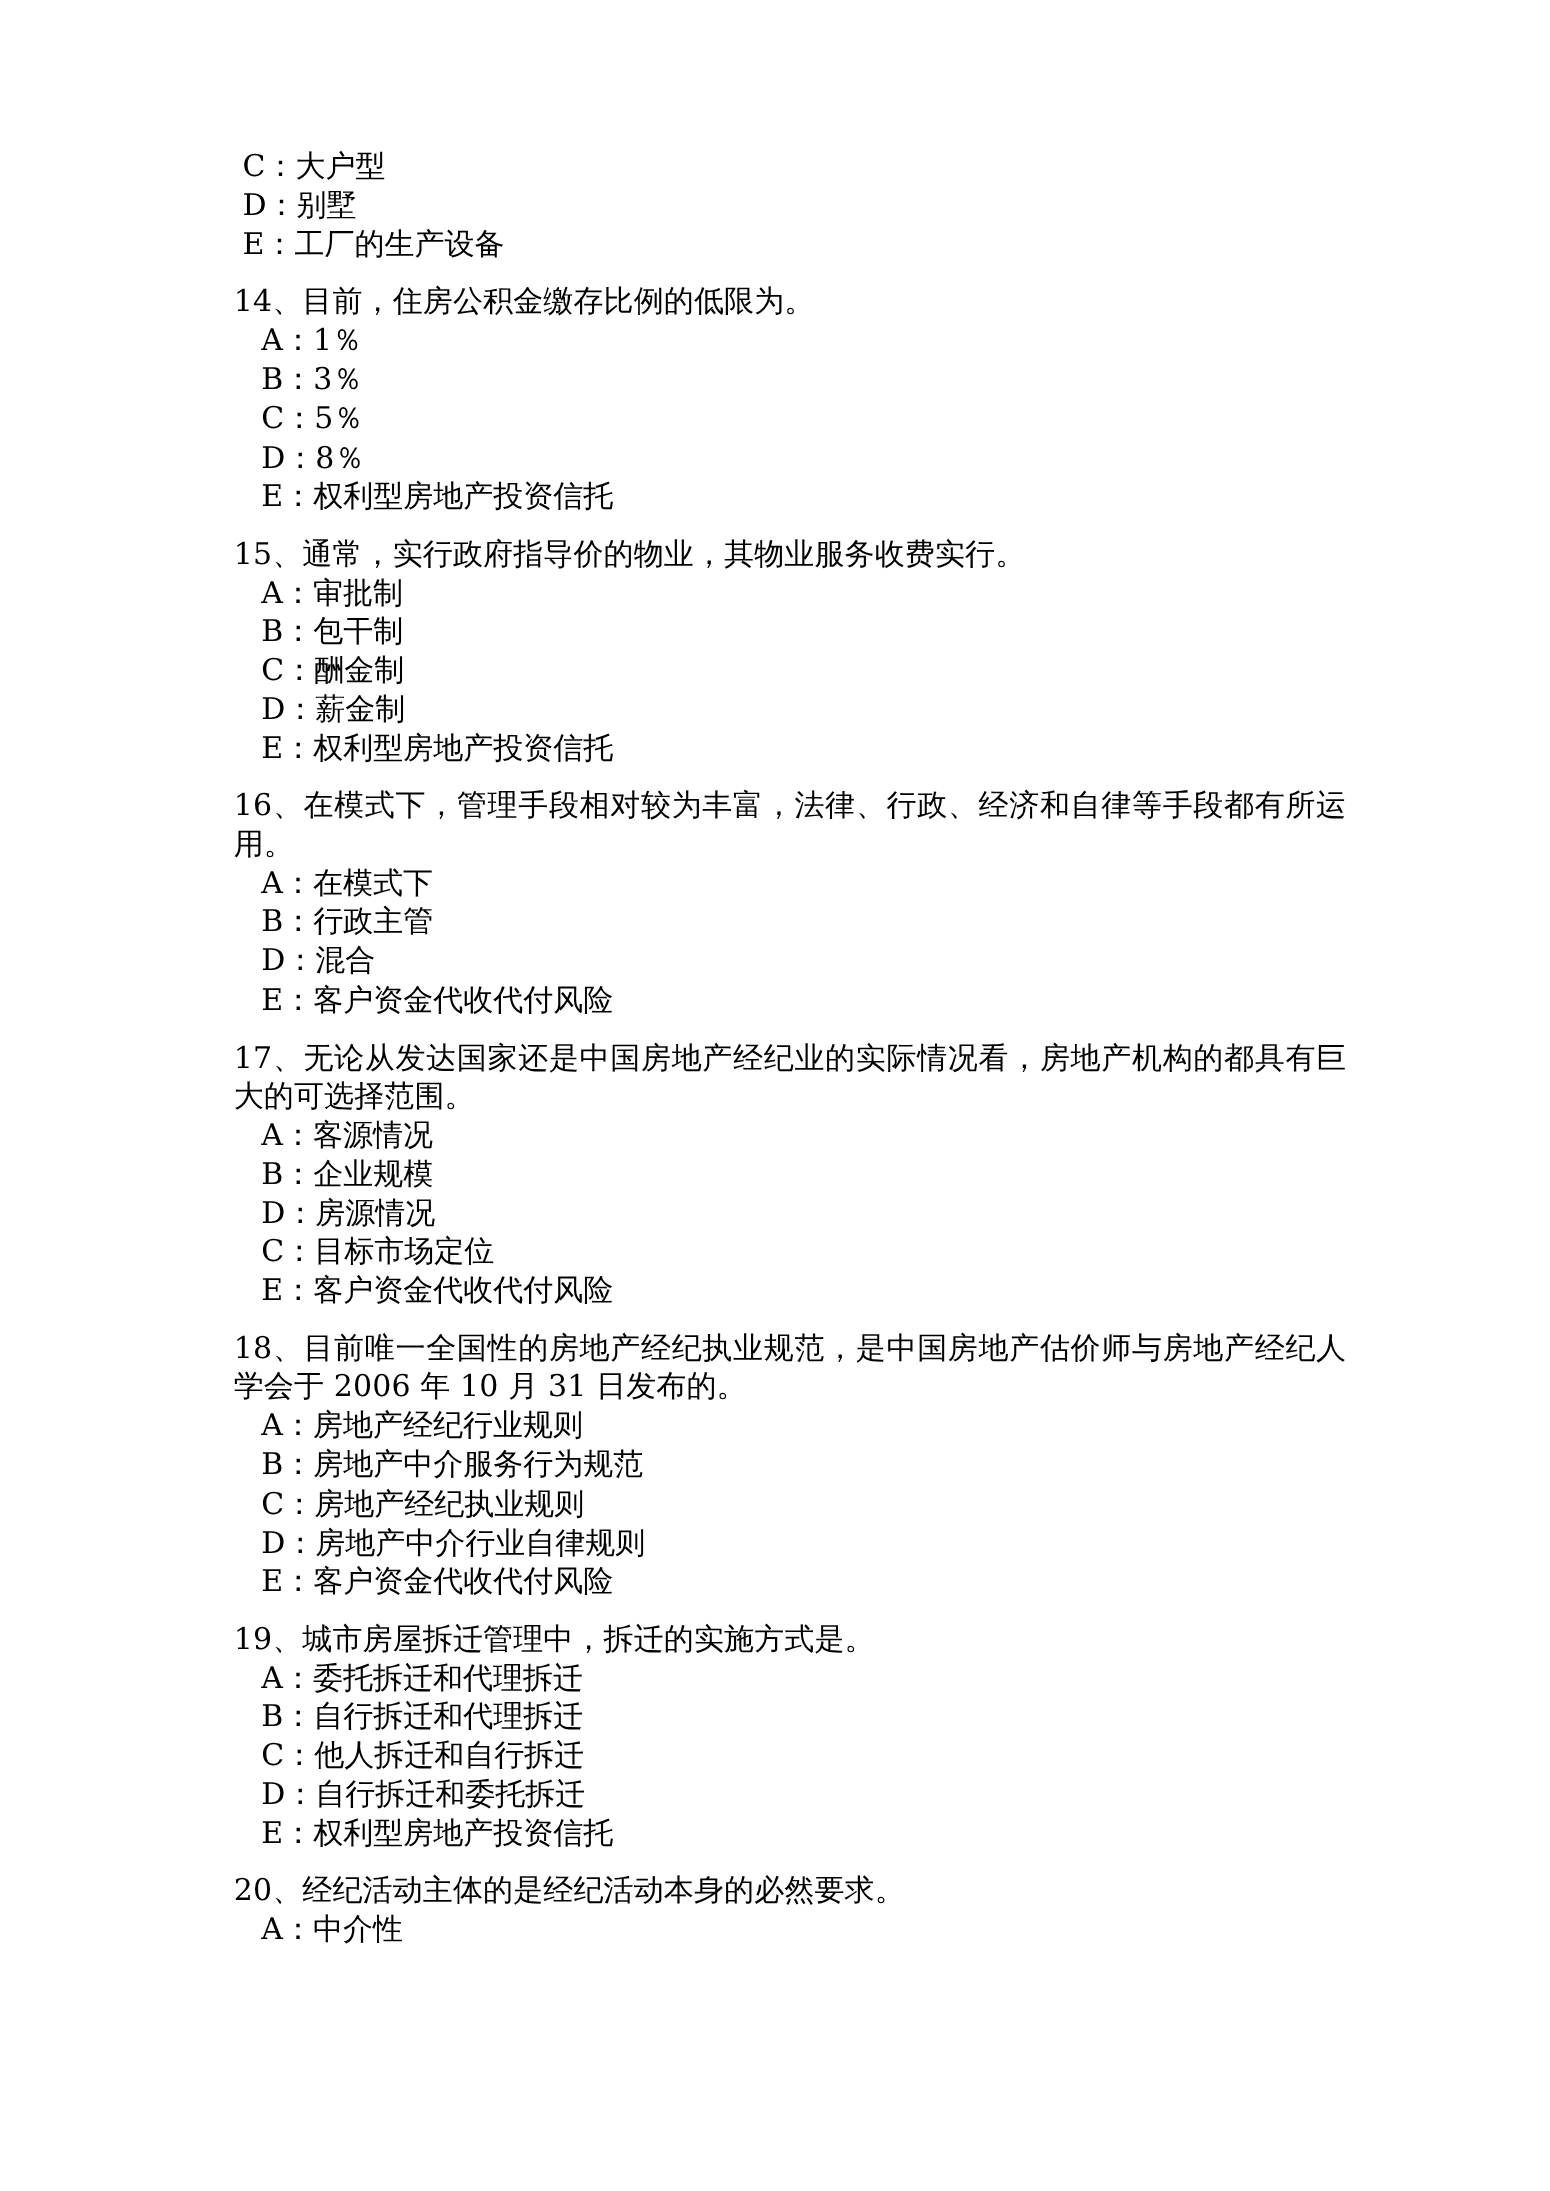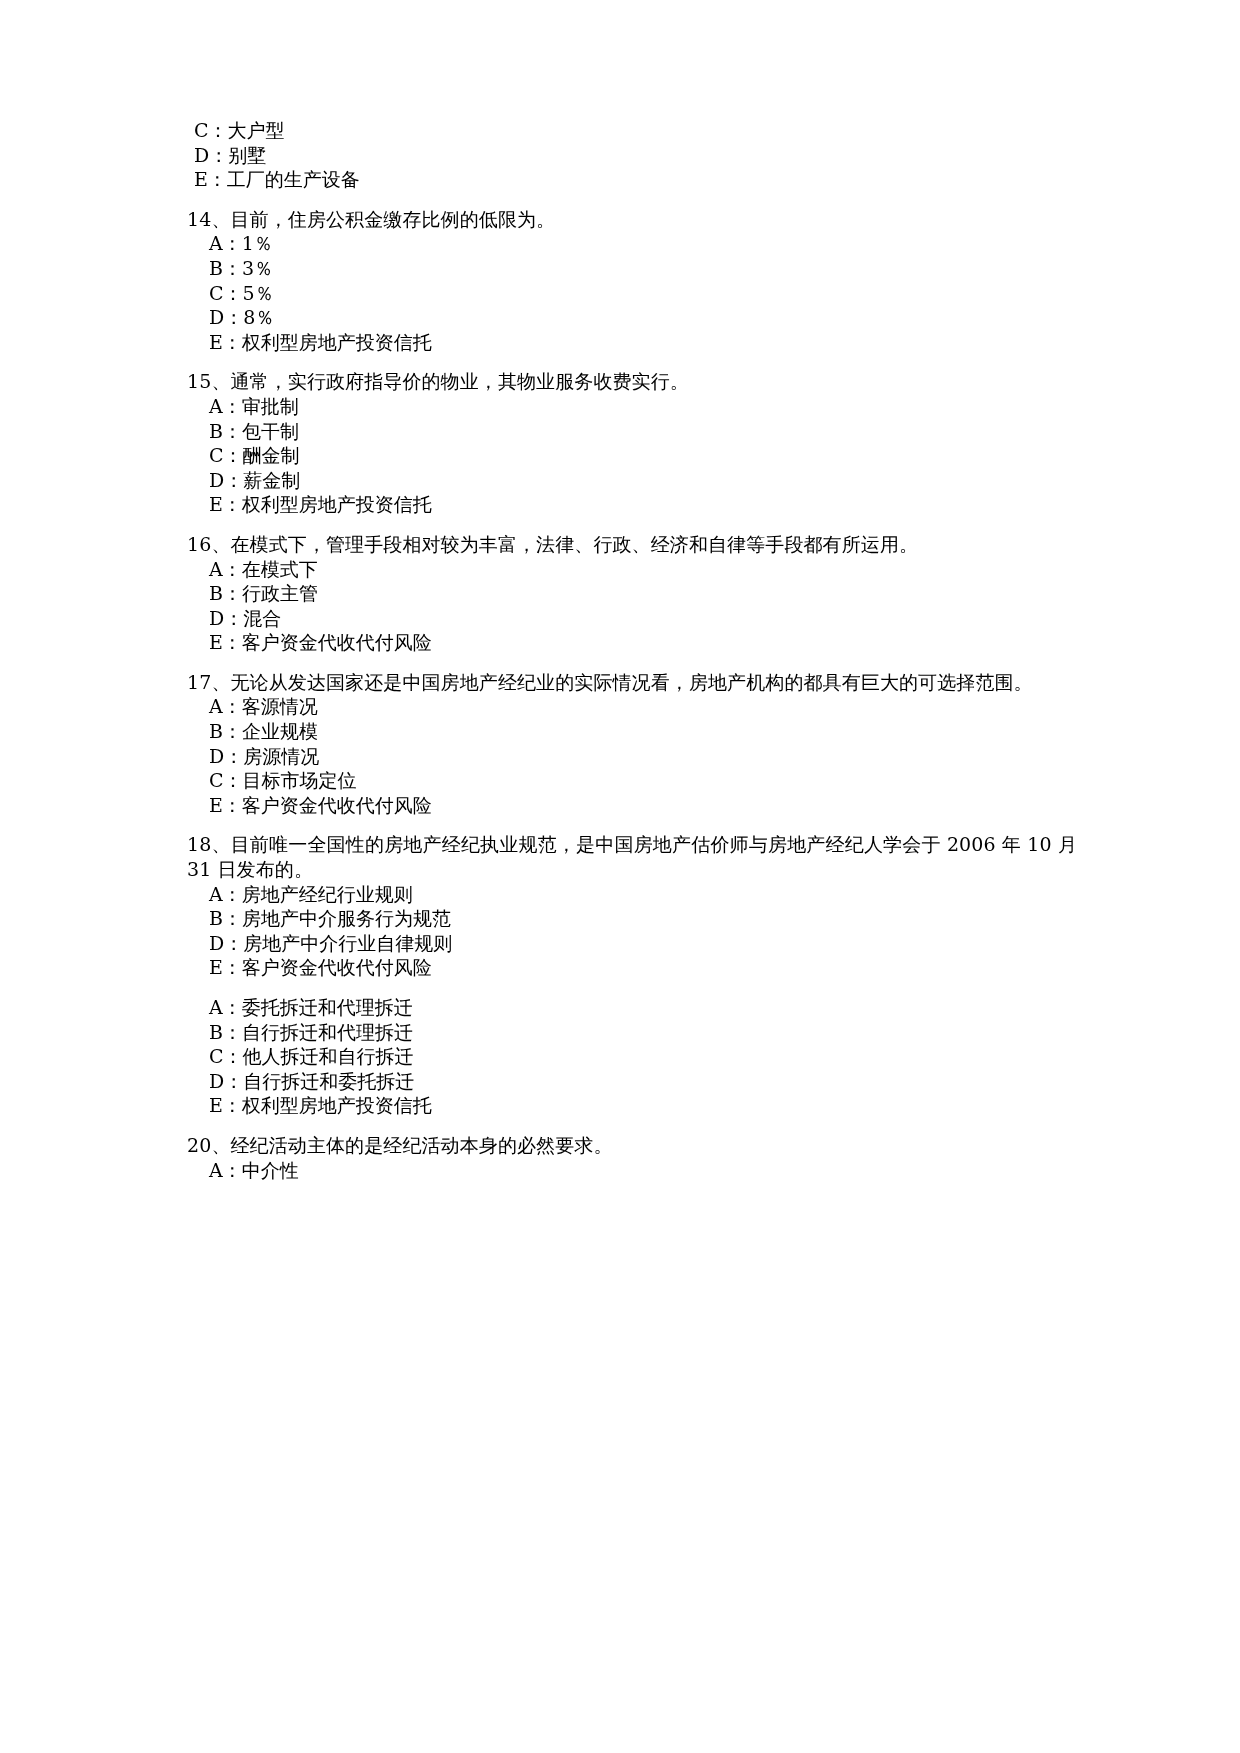--- a/index.html
+++ b/index.html
@@ -11,21 +11,21 @@
     width: 1240px;
     height: 1753px;
     position: relative;
     background: #ffffff;
     font-family: "DejaVu Serif", "Liberation Serif", serif;
     color: #000000;
     box-sizing: border-box;
     padding: 118px 148px 60px 172px;
   }
   .content {
-    font-size: 19px;
+    font-size: 24px;
     line-height: 1.295;
   }
   .q-block {
     margin: 15px;
     padding: 0;
   }
   .q-stem {
     margin: 0 0 0 0;
     text-indent: 0;
     text-align: justify;
@@ -84,25 +84,27 @@
       <p class="opt">B：企业规模</p>
       <p class="opt">D：房源情况</p>
       <p class="opt">C：目标市场定位</p>
       <p class="opt">E：客户资金代收代付风险</p>
     </div>
 
     <div class="q-block">
       <p class="q-stem">18、目前唯一全国性的房地产经纪执业规范，是中国房地产估价师与房地产经纪人学会于 2006 年 10 月 31 日发布的。</p>
       <p class="opt">A：房地产经纪行业规则</p>
       <p class="opt">B：房地产中介服务行为规范</p>
+      <p class="opt">C：房地产经纪执业规则</p>
       <p class="opt">D：房地产中介行业自律规则</p>
       <p class="opt">E：客户资金代收代付风险</p>
     </div>
 
     <div class="q-block">
+      <p class="q-stem">19、城市房屋拆迁管理中，拆迁的实施方式是。</p>
       <p class="opt">A：委托拆迁和代理拆迁</p>
       <p class="opt">B：自行拆迁和代理拆迁</p>
       <p class="opt">C：他人拆迁和自行拆迁</p>
       <p class="opt">D：自行拆迁和委托拆迁</p>
       <p class="opt">E：权利型房地产投资信托</p>
     </div>
 
     <div class="q-block">
       <p class="q-stem">20、经纪活动主体的是经纪活动本身的必然要求。</p>
       <p class="opt">A：中介性</p>

